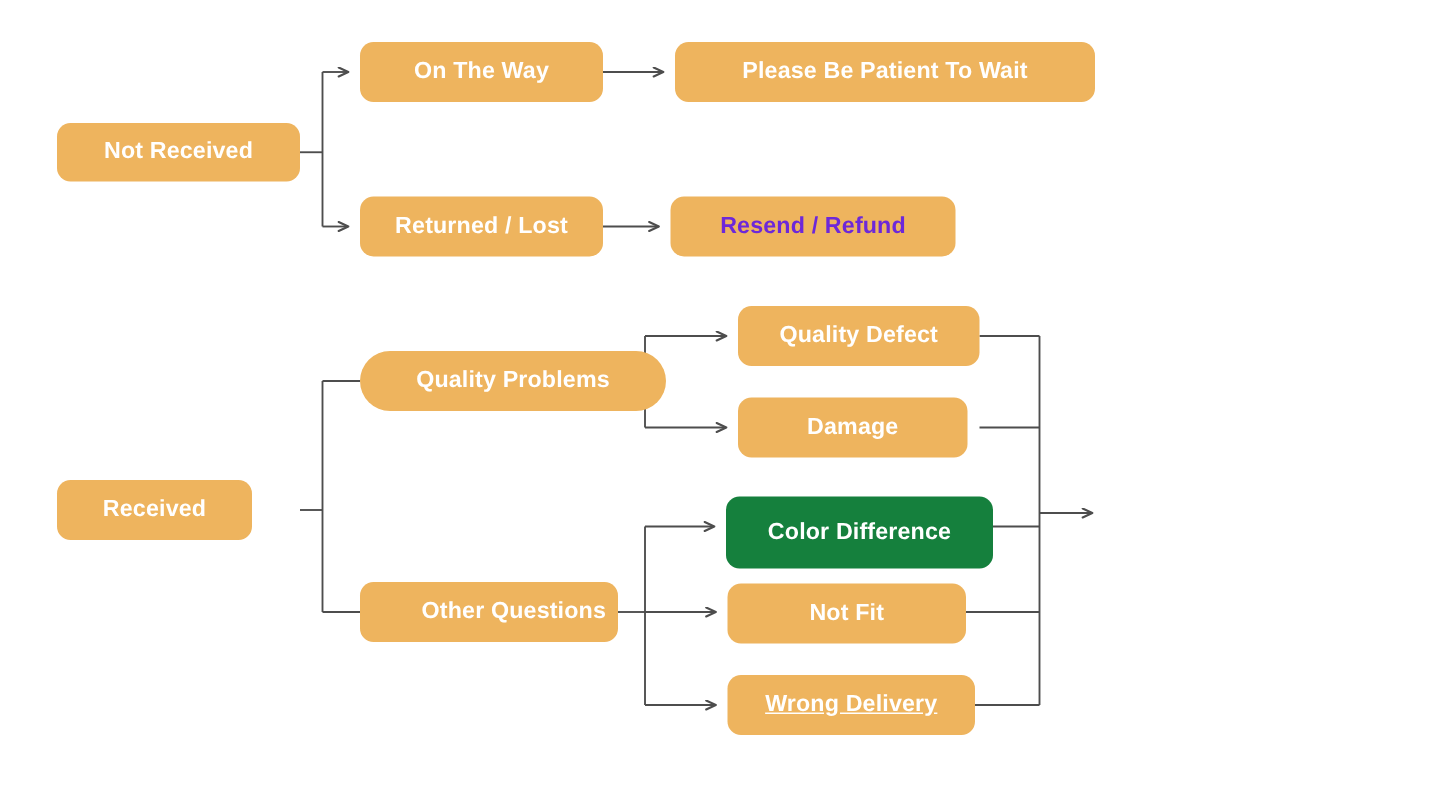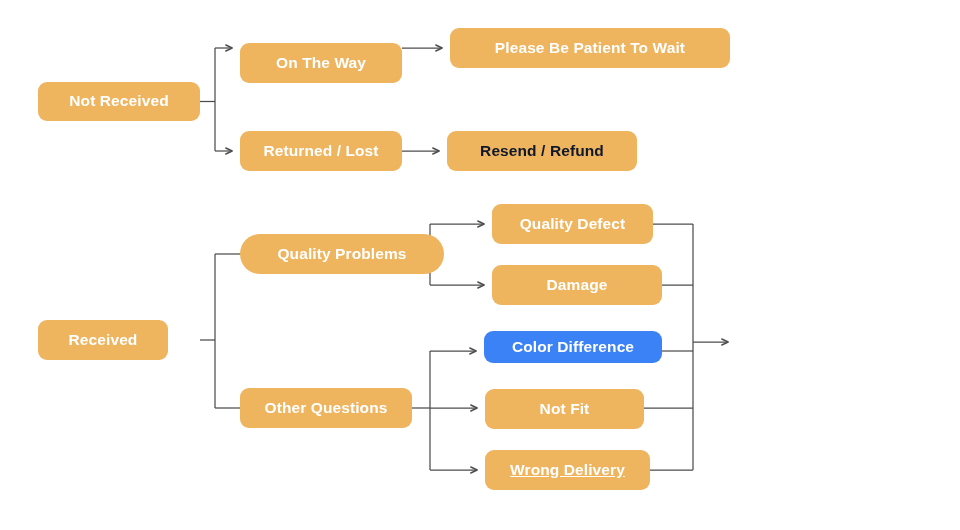--- a/index.html
+++ b/index.html
@@ -94,57 +94,57 @@
       <path d="M650,470 L693,470"></path>
       <path d="M693,342 L728,342" marker-end="url(#arrowhead)"></path>
 
     </g>
   </svg>
 
   <div class="node" style="left: 38px; top: 82px; width: 162px; height: 39px; background: rgb(238, 180, 94); color: rgb(255, 255, 255); border-radius: 9px;">
     <span class="node-label">Not Received</span>
   </div>
 
-  <div class="node" style="left: 240px; top: 28px; width: 162px; height: 40px; background: rgb(238, 180, 94); color: rgb(255, 255, 255); border-radius: 9px; margin-top: 15px;">
+  <div class="node" style="left: 240px; top: 28px; width: 162px; height: 40px; background: rgb(238, 180, 94); color: rgb(255, 255, 255); border-radius: 9px;">
     <span class="node-label">On The Way</span>
   </div>
 
   <div class="node" style="left: 450px; top: 28px; width: 280px; height: 40px; background: rgb(238, 180, 94); color: rgb(255, 255, 255); border-radius: 9px;">
     <span class="node-label">Please Be Patient To Wait</span>
   </div>
 
   <div class="node" style="left: 240px; top: 131px; width: 162px; height: 40px; background: rgb(238, 180, 94); color: rgb(255, 255, 255); border-radius: 9px;">
     <span class="node-label">Returned / Lost</span>
   </div>
 
-  <div class="node" style="left: 447px; top: 131px; width: 190px; height: 40px; background: rgb(238, 180, 94); color: #0f172a; border-radius: 9px;">
+  <div class="node" style="left: 447px; top: 131px; width: 190px; height: 40px; background: rgb(238, 180, 94); color: #6d28d9; border-radius: 9px;">
     <span class="node-label">Resend / Refund</span>
   </div>
 
   <div class="node" style="left: 38px; top: 320px; width: 130px; height: 40px; background: rgb(238, 180, 94); color: rgb(255, 255, 255); border-radius: 9px;">
     <span class="node-label">Received</span>
   </div>
 
   <div class="node" style="left: 240px; top: 234px; width: 204px; height: 40px; background: rgb(238, 180, 94); color: rgb(255, 255, 255); border-radius: 20px;">
     <span class="node-label">Quality Problems</span>
   </div>
 
-  <div class="node" style="left: 240px; top: 388px; width: 172px; height: 40px; background: rgb(238, 180, 94); color: rgb(255, 255, 255); border-radius: 9px;">
+  <div class="node" style="left: 240px; top: 388px; width: 172px; height: 40px; background: rgb(238, 180, 94); color: rgb(255, 255, 255); border-radius: 9px; justify-content: flex-end;">
     <span class="node-label">Other Questions</span>
   </div>
 
   <div class="node" style="left: 492px; top: 204px; width: 161px; height: 40px; background: rgb(238, 180, 94); color: rgb(255, 255, 255); border-radius: 9px;">
     <span class="node-label">Quality Defect</span>
   </div>
 
-  <div class="node" style="left: 492px; top: 265px; width: 170px; height: 40px; background: rgb(238, 180, 94); color: rgb(255, 255, 255); border-radius: 9px; align-items: center;">
+  <div class="node" style="left: 492px; top: 265px; width: 153px; height: 40px; background: rgb(238, 180, 94); color: rgb(255, 255, 255); border-radius: 9px; align-items: center;">
     <span class="node-label">Damage</span>
   </div>
 
-  <div class="node" style="left: 484px; top: 331px; width: 178px; height: 32px; background: #3b82f6; color: rgb(255, 255, 255); border-radius: 9px;">
+  <div class="node" style="left: 484px; top: 331px; width: 178px; height: 48px; background: #15803d; color: rgb(255, 255, 255); border-radius: 9px;">
     <span class="node-label">Color Difference</span>
   </div>
 
   <div class="node" style="left: 485px; top: 389px; width: 159px; height: 40px; background: rgb(238, 180, 94); color: rgb(255, 255, 255); border-radius: 9px;">
     <span class="node-label">Not Fit</span>
   </div>
 
   <div class="node" style="left: 485px; top: 450px; width: 165px; height: 40px; background: rgb(238, 180, 94); color: rgb(255, 255, 255); border-radius: 9px; text-decoration: underline;">
     <span class="node-label">Wrong Delivery</span>
   </div>

